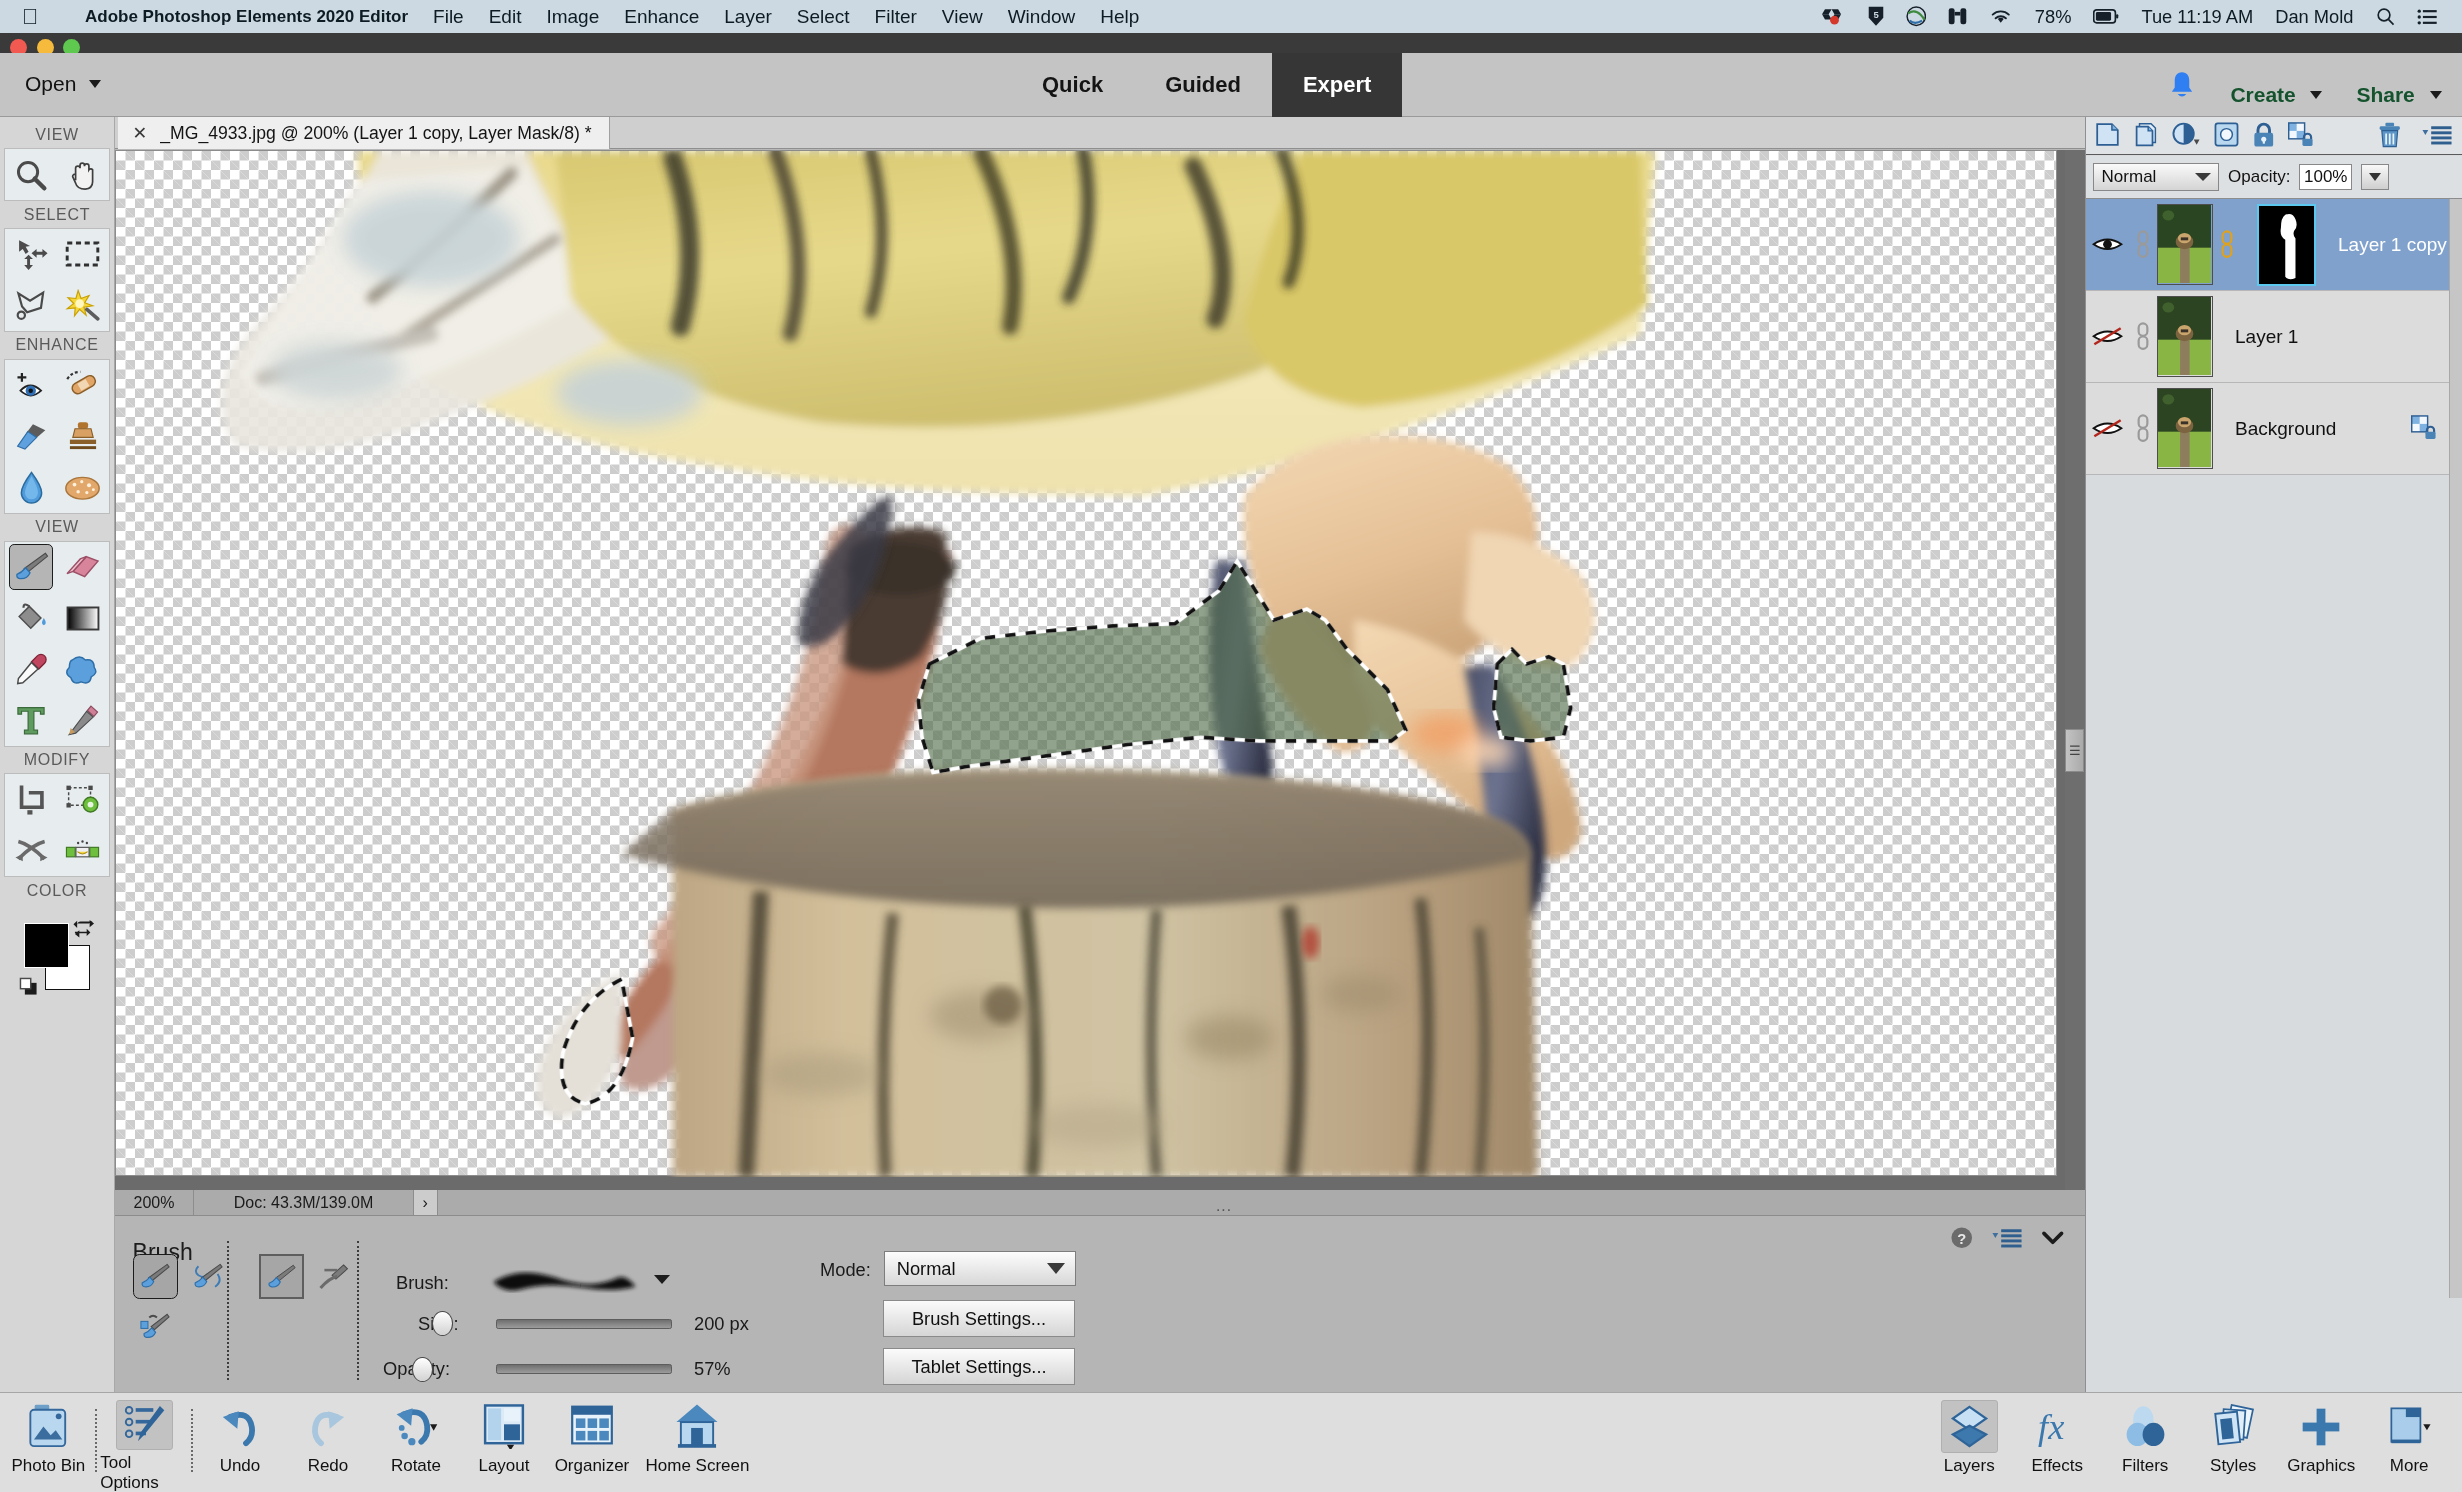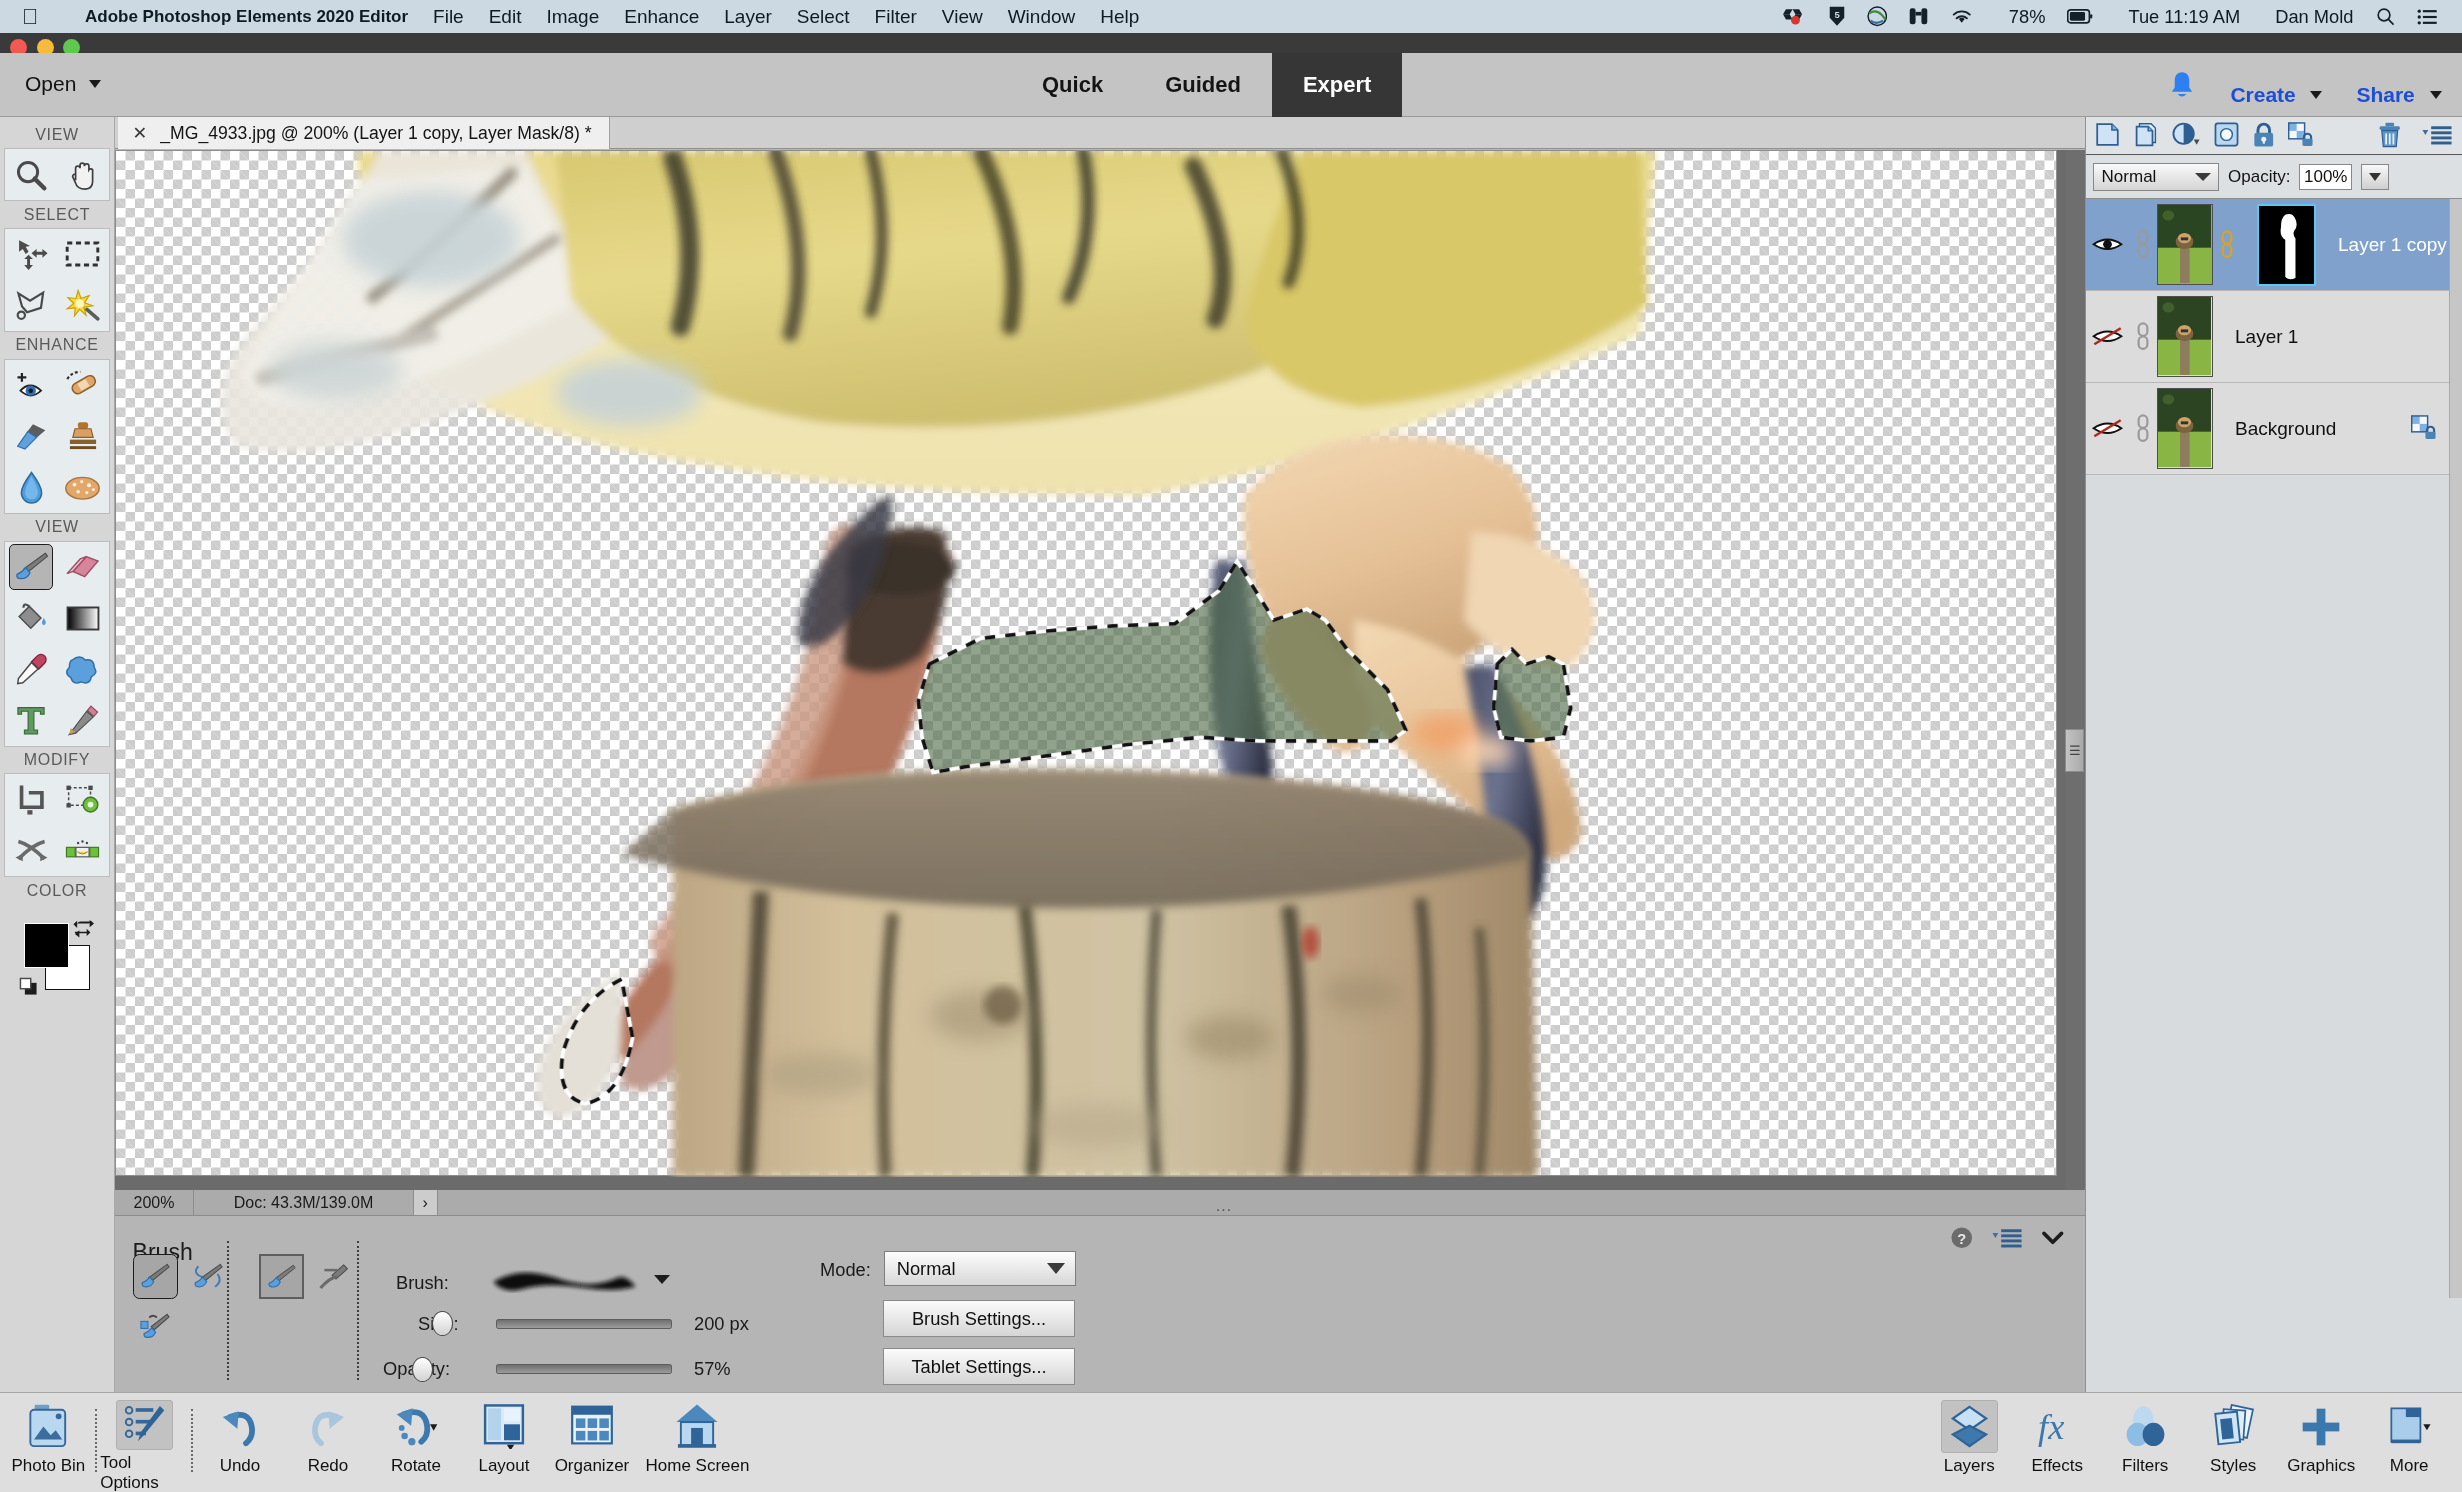--- a/index.html
+++ b/index.html
@@ -15,21 +15,21 @@
     position: absolute; top: 0; left: 0; width: 2462px; height: 33px;
     background: #ccd9e3;
     display: flex; align-items: center;
     font-size: 19px; color: #0d1b23;
   }
   .mm-apple { margin-left: 22px; margin-right: 20.5px; font-size: 22px; line-height: 1; }
   .mm-app-title { font-weight: bold; font-size: 17px; margin-right: 25px; margin-left: 26px; }
   .mm-item { margin-right: 25px; font-size: 19px; }
   .mm-right { margin-left: auto; display: flex; align-items: center; gap: 22px; padding-right: 25px; }
   .mm-ic { display: inline-flex; align-items: center; justify-content: center; }
-  .mm-text { font-size: 18.3px; margin-left: 13px; }
+  .mm-text { font-size: 18.3px; }
 
   
   #titlebar {
     position: absolute; top: 33px; left: 0; width: 2462px; height: 20px;
     background: #3a3a3a;
   }
   .traffic { position: absolute; top: 5.9px; width: 17px; height: 17px; border-radius: 50%; }
   .t-red { left: 10.3px; background: #f25a51; }
   .t-yellow { left: 37px; background: #f6bb3c; }
   .t-green { left: 63px; background: #5fc84f; }
@@ -51,21 +51,21 @@
   .mode-tab {
     height: 64px; display: flex; align-items: center; justify-content: center;
     font-size: 22px; font-weight: bold; color: #141414;
     padding: 0 31px;
   }
   .mode-tab.active { background: #363636; color: #ffffff; }
   #toolbar-right {
     position: absolute; right: 20.5px; top: 0; height: 64px;
     display: flex; align-items: center; gap: 34px;
   }
-  .tb-menu { display: flex; align-items: center; gap: 14.7px; font-size: 21px; font-weight: bold; color: #1d4ed8; margin-top: 20px; }
+  .tb-menu { display: flex; align-items: center; gap: 14.7px; font-size: 21px; font-weight: bold; color: #14532d; margin-top: 20px; }
 
   
   #toolbox {
     position: absolute; left: 0; top: 117px; width: 115px; height: 1275px;
     background: #d6d6d6; border-right: 0.7px solid #a8a8a8;
     padding-top: 4.4px;
   }
   .tool-group-label {
     text-align: center; font-size: 16px; color: #5a5a5a; letter-spacing: 0.7px;
     padding: 4.4px 0 4.4px 0;

